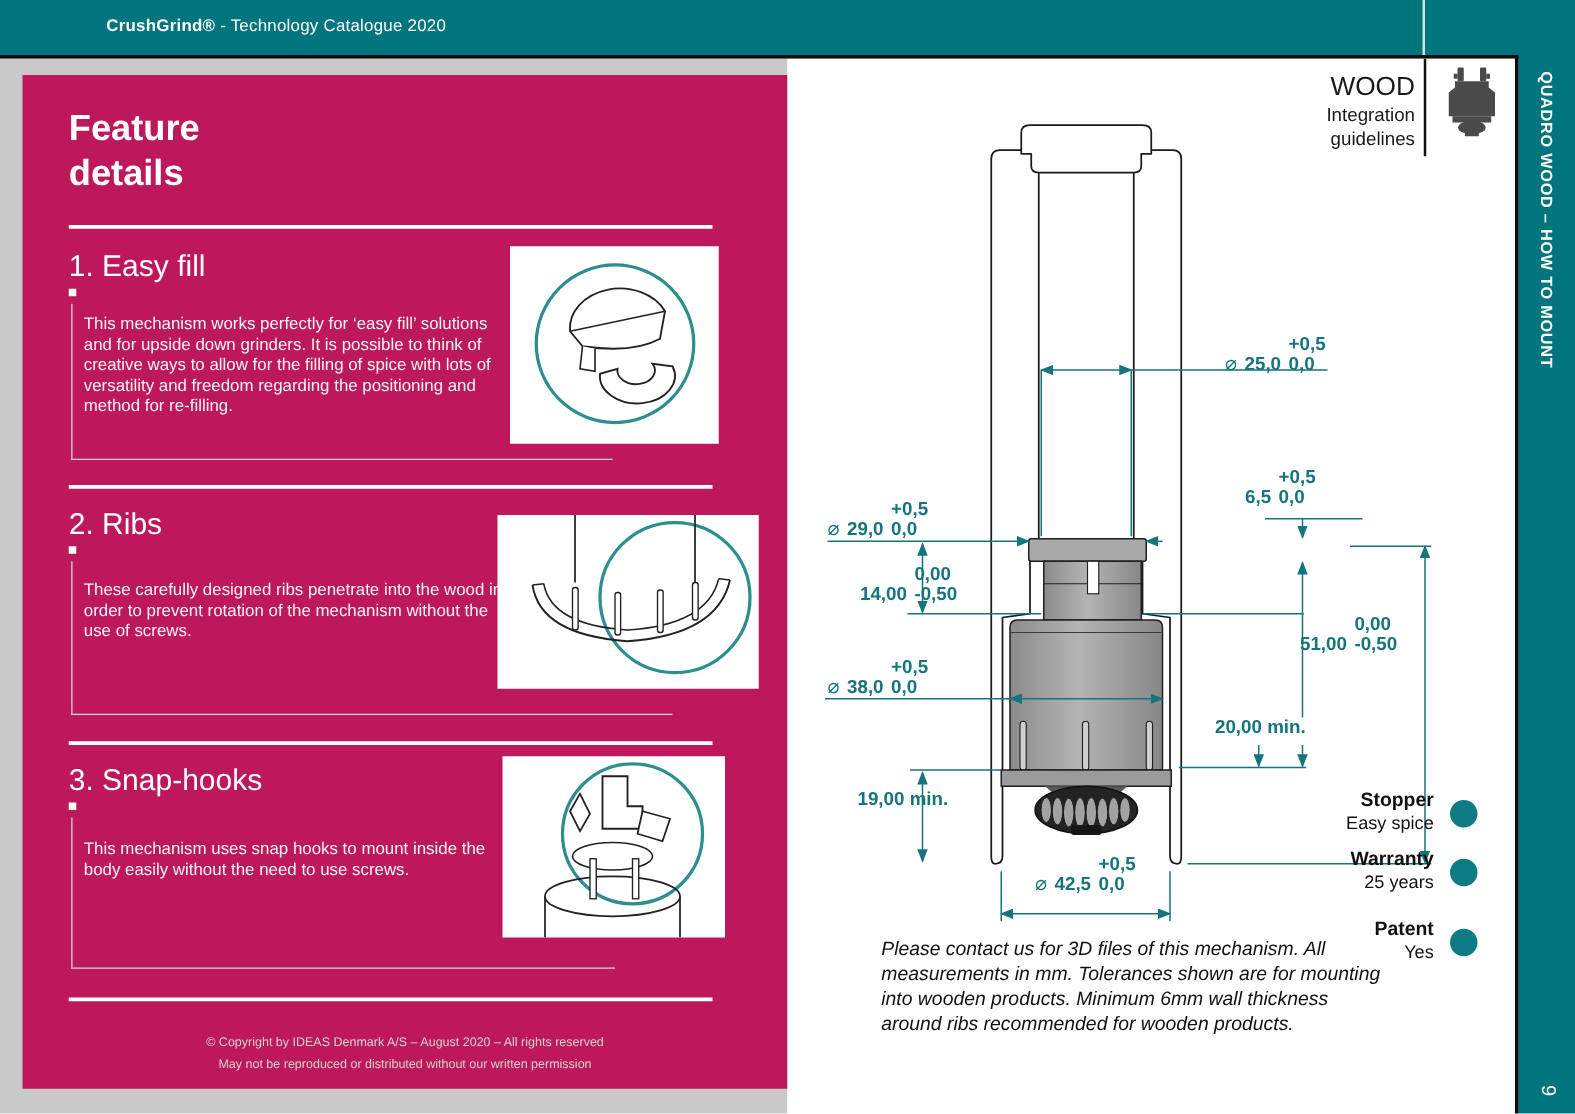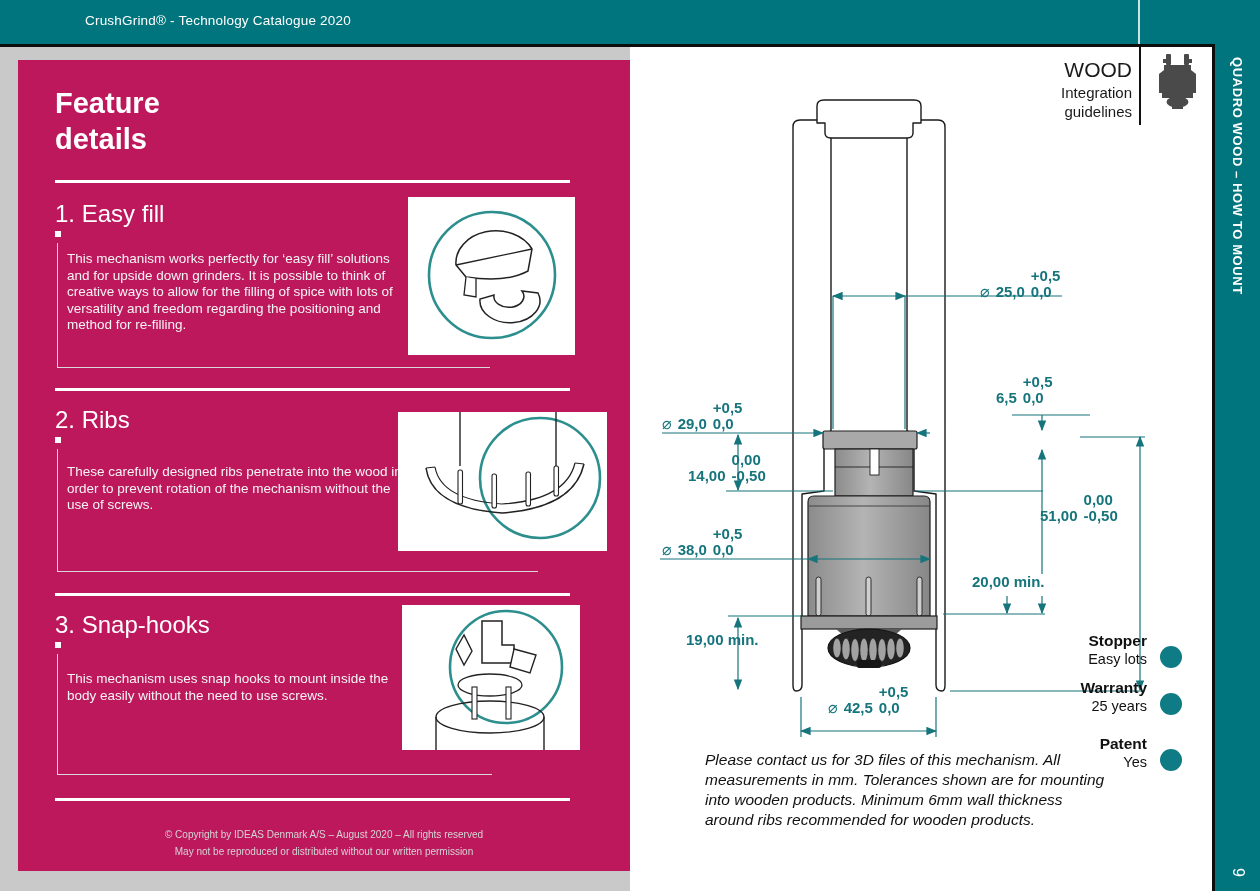--- a/index.html
+++ b/index.html
@@ -2,21 +2,21 @@
 <html><head>
 <meta charset="utf-8">
 <style>
   * { margin:0; padding:0; box-sizing:border-box; }
   html,body { width:1260px; height:891px; font-family:"Liberation Sans", sans-serif; }
   .page { position:relative; width:1260px; height:891px; background:#ffffff; overflow:hidden; }
 
   
   .topbar { position:absolute; left:0; top:0; width:1260px; height:44px; background:#00757d; }
   .topbar-title { position:absolute; left:85px; top:13px; color:#ffffff; font-size:13.5px; letter-spacing:.2px; }
-  .topbar-title .brand { font-weight:normal; }
+  .topbar-title .brand { font-weight:bold; }
   .topbar-vline { position:absolute; left:1138px; top:0; width:2px; height:44px; background:rgba(255,255,255,.8); }
   .black-hrule { position:absolute; left:0; top:44px; width:1215px; height:3px; background:#0d0d0d; }
   .black-vrule { position:absolute; left:1212px; top:44px; width:3px; height:847px; background:#0d0d0d; }
 
   
   .left-region { position:absolute; left:0; top:47px; width:630px; height:844px; background:#c9c9c9; }
   .panel { position:absolute; left:18px; top:13px; width:612px; height:811px; background:#be185d; }
   .panel-heading { position:absolute; left:37px; top:25px; color:#ffffff; font-size:29px; font-weight:bold; line-height:36px; }
   .rule { position:absolute; left:37px; width:515px; height:3px; background:#ffffff; }
   .sec-title { position:absolute; left:37px; color:#ffffff; font-size:24px; font-weight:400; }
@@ -33,21 +33,21 @@
   .wood-block .w2 { font-size:15px; line-height:19px; }
   .wood-divider { position:absolute; left:509px; top:0px; width:2px; height:78px; background:#111111; }
   .mech-icon { position:absolute; left:523px; top:6px; }
 
   .drawing { position:absolute; left:0; top:0; }
 
   .dim { position:absolute; display:flex; align-items:flex-end; gap:6px; color:#15747c; font-weight:bold; font-size:15px; line-height:16px; white-space:nowrap; }
   .dim .pre { font-weight:400; font-size:16px; }
   .dim .tols { display:flex; flex-direction:column; align-items:flex-start; }
 
-  .spec-row { position:absolute; display:flex; align-items:flex-end; }
+  .spec-row { position:absolute; display:flex; align-items:center; }
   .spec-text { width:165px; text-align:right; }
   .spec-label { font-size:15.5px; font-weight:bold; color:#111; line-height:18px; }
   .spec-value { font-size:14.5px; color:#111; line-height:18px; }
   .spec-dot { width:22px; height:22px; border-radius:50%; background:#0f7c85; margin-left:13px; margin-top:1px; }
 
   .note { position:absolute; left:75px; top:703px; width:400px; font-size:15.5px; font-style:italic; line-height:20px; color:#111111; }
 
   
   .sidebar { position:absolute; left:1215px; top:0; width:45px; height:891px; background:#00757d;
              display:flex; flex-direction:column; align-items:center; justify-content:space-between;
@@ -307,21 +307,21 @@
       <span>42,5</span>
       <span class="tols">
           <span>+0,5</span>
           <span>0,0</span>
         </span>
     </div>
 
     <div class="spec-row" style="left:352px;top:585px">
       <div class="spec-text">
         <div class="spec-label">Stopper</div>
-        <div class="spec-value">Easy lots</div>
+        <div class="spec-value">Easy spice</div>
       </div>
       <div class="spec-dot"></div>
     </div>
     <div class="spec-row" style="left:352px;top:632px">
       <div class="spec-text">
         <div class="spec-label">Warranty</div>
         <div class="spec-value">25 years</div>
       </div>
       <div class="spec-dot"></div>
     </div>

